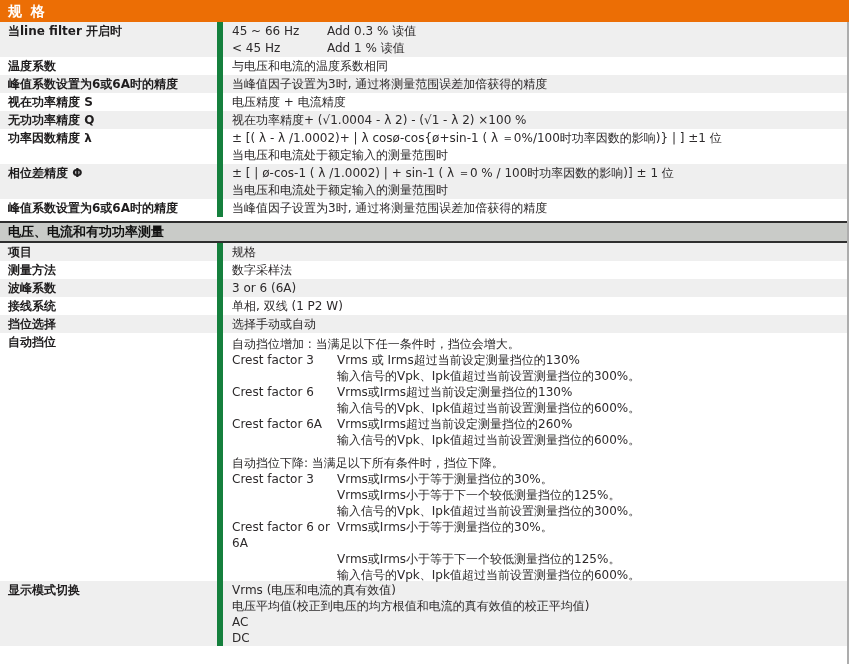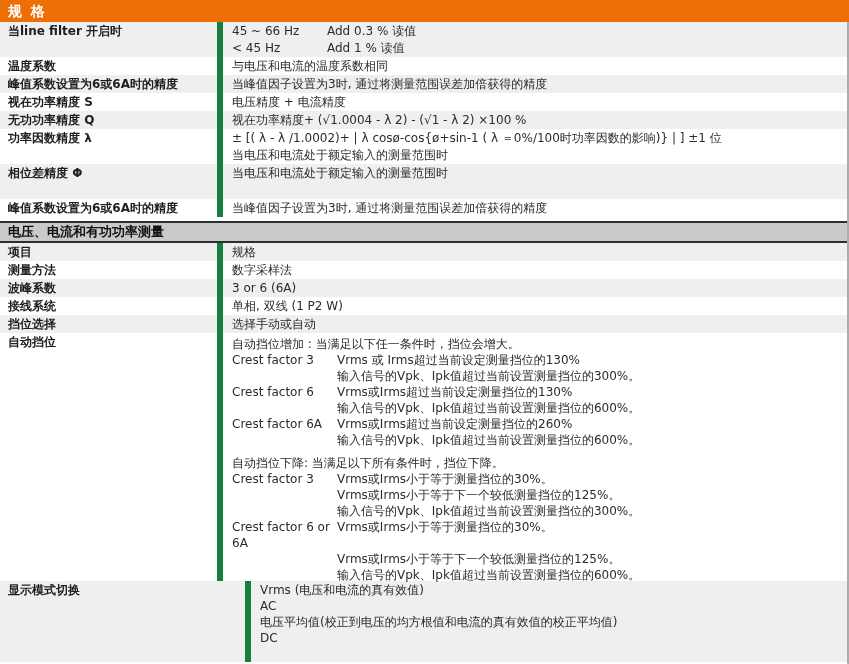--- a/index.html
+++ b/index.html
@@ -40,21 +40,21 @@
     font-weight:bold; font-size:13px; line-height:18px; padding-left:8px; color:#111;
   }
 
   .auto-block { height:248px; }
   .auto-block .vc { padding-top:3px; }
   .aline { display:flex; font-size:12px; line-height:16px; }
   .cf1 { width:105px; flex:none; }
   .cf2 { flex:1; }
   .spacer { height:7px; }
 
-  .disp-block { height:81px;gap:28px; }
+  .disp-block { height:65px; }
   .dline { font-size:12px; line-height:16px; }
 </style>
 </head>
 <body>
 
 <div class="page">
 
   <div class="titlebar">
     <span>规 格</span>
   </div>
@@ -99,20 +99,21 @@
       <div class="lc">功率因数精度 λ</div>
       <div class="vc">
         <div>± [( λ - λ /1.0002)+ | λ cosø-cos{ø+sin-1 ( λ ＝0%/100时功率因数的影响)} | ] ±1 位</div>
         <div>当电压和电流处于额定输入的测量范围时</div>
       </div>
     </div>
 
     <div class="row rh2 shade">
       <div class="lc">相位差精度 Φ</div>
       <div class="vc">
+        <div>± [ | ø-cos-1 ( λ /1.0002) | + sin-1 ( λ ＝0 % / 100时功率因数的影响)] ± 1 位</div>
         <div>当电压和电流处于额定输入的测量范围时</div>
       </div>
     </div>
 
     <div class="row rh1">
       <div class="lc">峰值系数设置为6或6A时的精度</div>
       <div class="vc">当峰值因子设置为3时, 通过将测量范围误差加倍获得的精度</div>
     </div>
 
   </div>
@@ -204,21 +205,21 @@
           <span class="cf1"></span>
           <span class="cf2">输入信号的Vpk、Ipk值超过当前设置测量挡位的600%。</span>
         </div>
       </div>
     </div>
 
     <div class="row disp-block shade">
       <div class="lc">显示模式切换</div>
       <div class="vc">
         <div class="dline">Vrms (电压和电流的真有效值)</div>
+        <div class="dline">电压平均值(校正到电压的均方根值和电流的真有效值的校正平均值)</div>
         <div class="dline">AC</div>
-        <div class="dline">电压平均值(校正到电压的均方根值和电流的真有效值的校正平均值)</div>
         <div class="dline">DC</div>
       </div>
     </div>
   </div>
 
   <div class="edge-right"></div>
 </div>
 
 </body></html>

